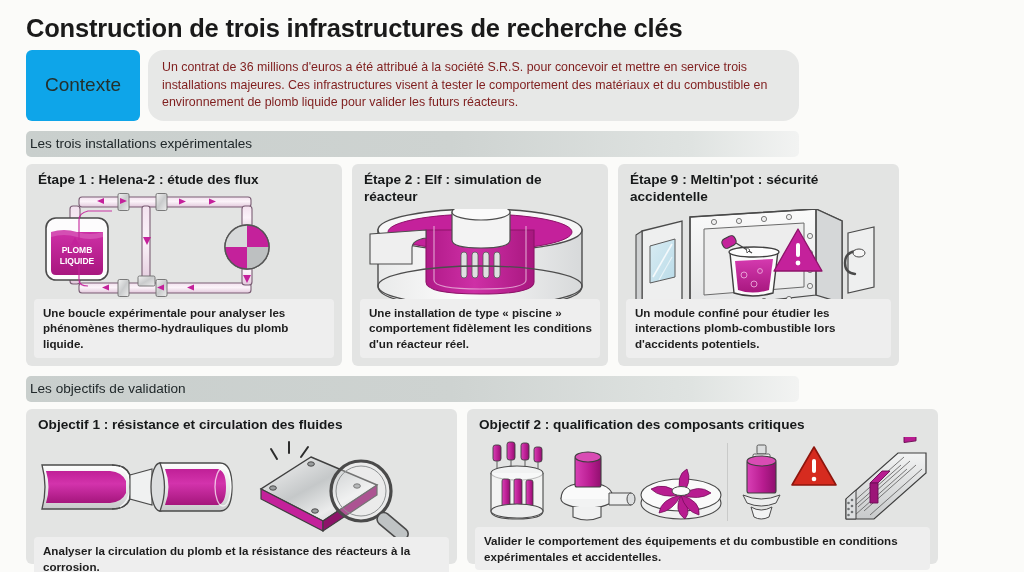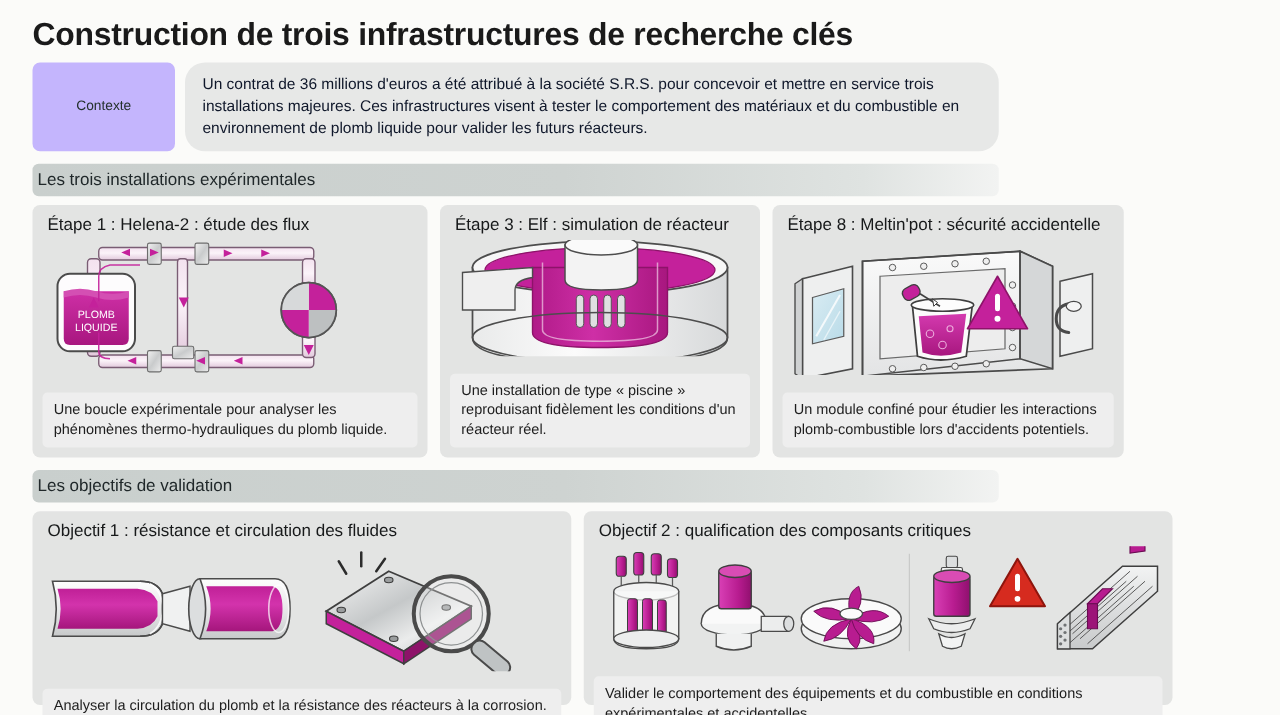--- a/index.html
+++ b/index.html
@@ -14,52 +14,52 @@
 
   
   .title{
     font-size:25.5px;font-weight:700;letter-spacing:-0.2px;
     color:#1a1a1a;padding:14px 0 8px 12px;line-height:1.1;
   }
 
   
   .context-row{display:flex;align-items:stretch;gap:8px;padding:0 4px 0 12px;}
   .context-chip{
-    background:#c4b5fd;border-radius:6px;
+    background:#0ea5e9;border-radius:6px;
     display:flex;align-items:center;justify-content:center;
-    padding:0 18px;font-size:11px;color:#24302c;
+    padding:0 18px;font-size:19px;color:#24302c;
     min-width:78px;
   }
   .context-body{
     flex:1;background:#e7e8e7;border-radius:16px;
     padding:9px 12px 9px 14px;
-    font-size:12.4px;line-height:1.42;color:#0f172a;
+    font-size:12.4px;line-height:1.42;color:#7f1d1d;
   }
 
   
   .section-bar{
     margin:10px 4px 7px 12px;
     background:linear-gradient(90deg,#c9cfcd 0%,#ced3d1 55%,#dfe3e1 86%,#f2f3f2 100%);
     border-radius:5px;height:26px;display:flex;align-items:center;
     padding-left:4px;font-size:13.6px;color:#20282a;
   }
 
   
-  .row{display:flex;gap:10px;padding:0 4px 0 12px;align-items:stretch;}
+  .row{display:flex;gap:10px;padding:0 4px 0 12px;align-items:stretch;font-weight:bold;}
   .panel{
     background:#e3e4e3;border-radius:6px;
     display:flex;flex-direction:column;
     padding:6px 8px 8px 8px;box-sizing:border-box;
   }
   .panel-title{font-size:13.6px;color:#17191a;padding:2px 2px 3px 4px;line-height:1.25;}
   .art{flex:1;display:flex;align-items:center;justify-content:center;overflow:hidden;}
   .caption{
     background:#eeeeee;border-radius:4px;
     font-size:11.6px;line-height:1.36;color:#1d1d1d;
-    padding:6px 8px 6px 9px;margin-top:14px;
+    padding:6px 8px 6px 9px;margin-top:0;
   }
   .row1 .panel{width:335px;height:202px;}
   .row1 .panel:nth-child(2){width:322px;}
   .row1 .panel:nth-child(3){width:325px;}
 
   .row2 .panel{padding:6px 8px 9px 8px;}
   .obj1{width:485px;height:155px;}
   .obj2{width:493px;height:155px;}
   .obj-art{flex:1;display:flex;align-items:center;justify-content:space-around;}
   .divider-v{width:1px;background:#c9cac9;align-self:stretch;margin:6px 2px;}
@@ -161,21 +161,21 @@
           <g stroke="#C4219B" stroke-width="1.2" fill="none" opacity="0.9">
             <path d="M45 55 L45 35 Q45 28 54 26 L78 26"></path>
             <path d="M45 80 L45 95 Q45 101 54 101"></path>
           </g>
         </svg>
       </div>
       <div class="caption">Une boucle expérimentale pour analyser les phénomènes thermo-hydrauliques du plomb liquide.</div>
     </div>
 
     <div class="panel">
-      <div class="panel-title">Étape 3 : Elf : simulation de réacteur</div>
+      <div class="panel-title">Étape 2 : Elf : simulation de réacteur</div>
       <div class="art">
         <svg width="240" height="128" viewBox="0 0 240 128">
           <defs>
             <linearGradient id="vesselOut" x1="0" y1="0" x2="1" y2="0">
               <stop offset="0%" stop-color="#e9eaea"></stop>
               <stop offset="40%" stop-color="#fbfbfb"></stop>
               <stop offset="100%" stop-color="#d7d9da"></stop>
             </linearGradient>
             <linearGradient id="liqG" x1="0" y1="0" x2="1" y2="0">
               <stop offset="0%" stop-color="#B01A88"></stop>
@@ -212,25 +212,25 @@
           <g>
             <rect x="101" y="62" width="6" height="26" rx="3" fill="#dfe0e1" stroke="#555" stroke-width="0.8"></rect>
             <rect x="112" y="62" width="6" height="26" rx="3" fill="#dfe0e1" stroke="#555" stroke-width="0.8"></rect>
             <rect x="123" y="62" width="6" height="26" rx="3" fill="#dfe0e1" stroke="#555" stroke-width="0.8"></rect>
             <rect x="134" y="62" width="6" height="26" rx="3" fill="#dfe0e1" stroke="#555" stroke-width="0.8"></rect>
           </g>
 
           <ellipse cx="120" cy="96" rx="102" ry="20" fill="none" stroke="#4d4d4d" stroke-width="1.3"></ellipse>
         </svg>
       </div>
-      <div class="caption">Une installation de type « piscine » reproduisant fidèlement les conditions d'un réacteur réel.</div>
+      <div class="caption">Une installation de type « piscine » comportement fidèlement les conditions d'un réacteur réel.</div>
     </div>
 
     <div class="panel">
-      <div class="panel-title">Étape 8 : Meltin'pot : sécurité accidentelle</div>
+      <div class="panel-title">Étape 9 : Meltin'pot : sécurité accidentelle</div>
       <div class="art">
         <svg width="265" height="126" viewBox="0 0 265 126">
           <defs>
             <linearGradient id="boxFace" x1="0" y1="0" x2="0" y2="1">
               <stop offset="0%" stop-color="#fafafa"></stop>
               <stop offset="100%" stop-color="#e3e4e5"></stop>
             </linearGradient>
             <linearGradient id="glassG" x1="0" y1="0" x2="1" y2="1">
               <stop offset="0%" stop-color="#d9ecf3"></stop>
               <stop offset="100%" stop-color="#b9dbe8"></stop>

